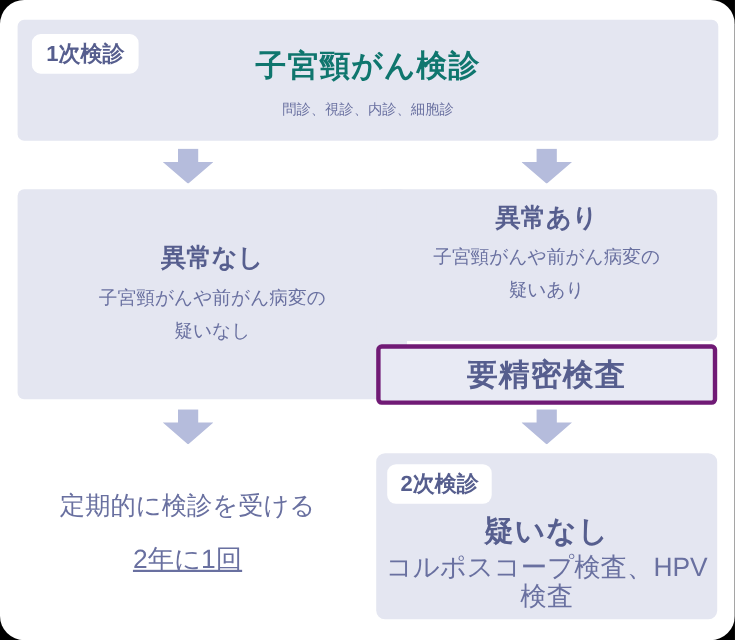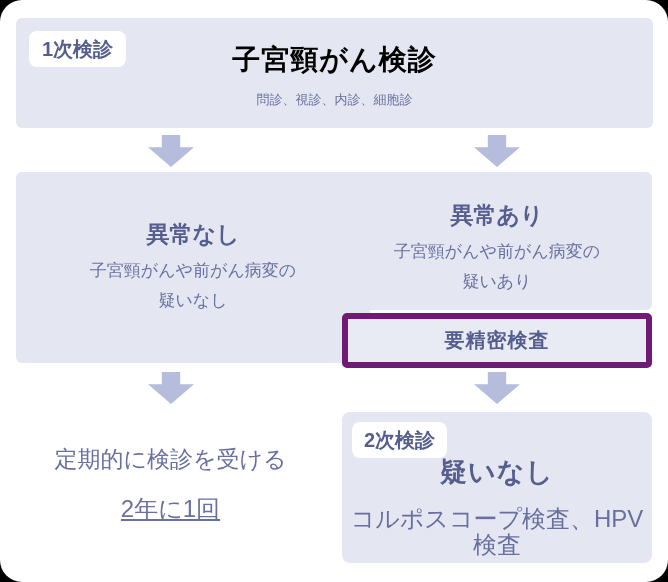--- a/index.html
+++ b/index.html
@@ -19,21 +19,21 @@
   .box {
     position: absolute;
     background: #e4e6f1;
     border-radius: 6px;
     display: flex;
     flex-direction: column;
     align-items: center;
     text-align: center;
   }
   .top-box { left: 16px; top: 18px; width: 637px; height: 110px; justify-content: center; padding-top: 10px; }
-  .top-title { font-size: 28px; font-weight: bold; color: #000000; line-height: 34px; letter-spacing: 1px; }
+  .top-title { font-size: 28px; font-weight: bold; color: #0f766e; line-height: 34px; letter-spacing: 1px; }
   .top-sub { font-size: 13px; color: #6970a0; line-height: 26px; margin-top: 10px; }
 
   .badge {
     position: absolute; left: 13px; top: 13px;
     background: #ffffff;
     border-radius: 8px;
     padding: 7px 13px;
     font-size: 20px; font-weight: bold; color: #565e8e;
     line-height: 22px;
   }
@@ -43,41 +43,41 @@
     width: 46px; height: 32px;
     background: #b5bcdc;
     clip-path: polygon(30% 0, 70% 0, 70% 38%, 100% 38%, 50% 100%, 0 38%, 30% 38%);
   }
   .arrow-1 { left: 148px; top: 135px; }
   .arrow-2 { left: 474px; top: 135px; }
   .arrow-3 { left: 148px; top: 372px; }
   .arrow-4 { left: 474px; top: 372px; }
 
   .left-box { left: 16px; top: 172px; width: 354px; height: 191px; justify-content: center; }
-  .right-box { left: 342px; top: 172px; width: 310px; height: 138px; padding-top: 28px; }
+  .right-box { left: 342px; top: 172px; width: 310px; height: 138px; padding-top: 10px; }
   .mid-title { font-size: 23px; font-weight: bold; color: #565e8e; line-height: 30px; margin-bottom: 7px; }
   .mid-body { font-size: 17px; color: #6970a0; line-height: 30px; }
 
   .followup-box {
     position: absolute; left: 342px; top: 313px; width: 310px; height: 55px;
     background: #e8eaf4;
-    border: 6px solid #701a75;
+    border: 4px solid #701a75;
     border-radius: 5px;
     display: flex; align-items: center; justify-content: center;
-    font-size: 20px; font-weight: bold; color: #565e8e;
+    font-size: 28px; font-weight: bold; color: #565e8e;
     letter-spacing: 1px;
   }
 
   .plain-text-block {
     position: absolute; left: 16px; top: 446px; width: 309px;
     text-align: center; color: #6970a0; font-size: 23px; line-height: 26px;
   }
   .plain-text-block .line2 { margin-top: 24px; font-size: 24px; text-decoration: underline; }
 
-  .bottom-right-box { left: 342px; top: 412px; width: 310px; height: 151px; padding-top: 44px; border-radius: 8px; gap: 13px; }
+  .bottom-right-box { left: 342px; top: 412px; width: 310px; height: 151px; padding-top: 55px; border-radius: 8px; }
   .br-title { font-size: 27px; font-weight: bold; color: #565e8e; line-height: 32px; letter-spacing: 1px; }
   .br-sub { font-size: 24px; color: #6970a0; line-height: 26px; margin-top: 5px; }
   .badge-sm { padding: 7px 12px; top: 10px; left: 10px; }
 </style>
 </head>
 <body>
 
 <div class="stage">
   <div class="card">
 

